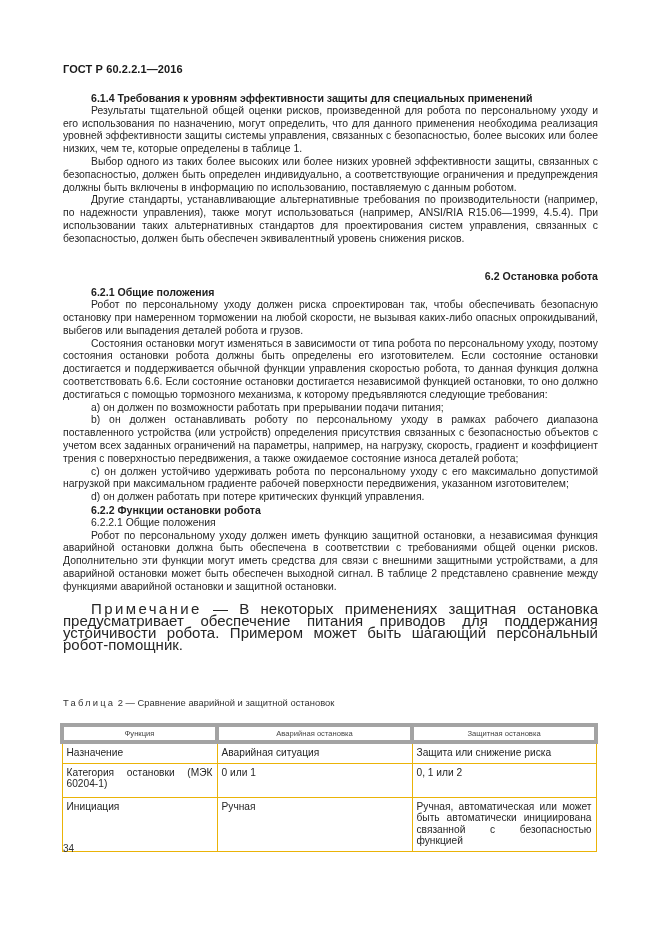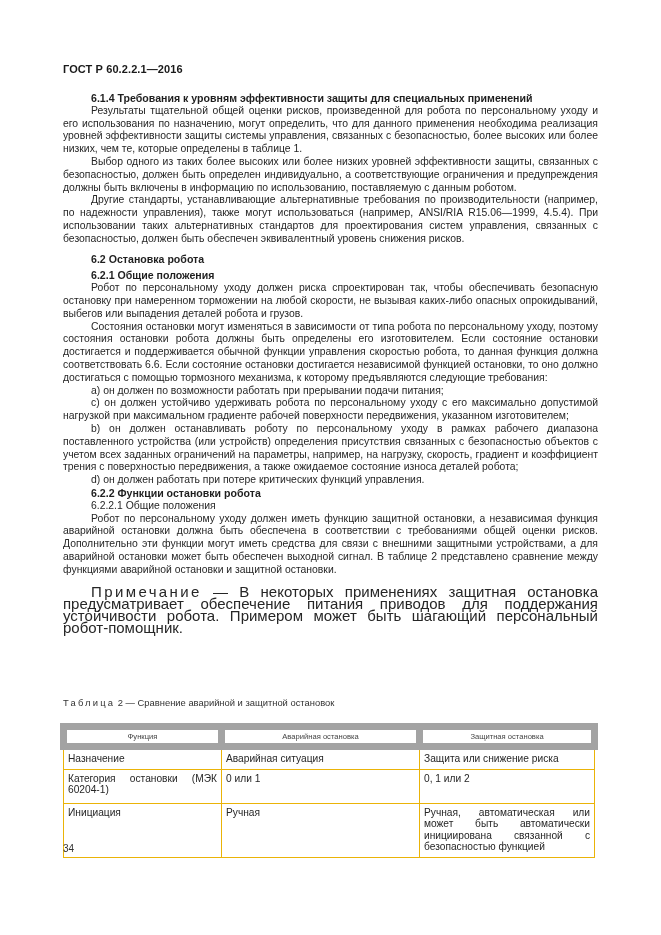--- a/index.html
+++ b/index.html
@@ -2,30 +2,30 @@
 <html><head>
 <meta charset="utf-8">
 <style>
   html, body { margin: 0; padding: 0; background: #ffffff; }
   body { width: 661px; height: 935px; position: relative; overflow: hidden;
          font-family: "Liberation Sans", sans-serif; color: #262626; }
   .page-header { position: absolute; left: 63px; top: 63px; font-size: 11px; font-weight: bold; color: #1a1a1a; letter-spacing: 0.1px; }
   .content { position: absolute; left: 63px; top: 92px; width: 535px; font-size: 10.4px; line-height: 12.8px; }
   .content p { margin: 0; text-align: justify; text-indent: 28px; }
   .content h3 { margin: 0; font-size: 10.6px; font-weight: bold; padding-left: 28px; color: #1f1f1f; }
-  .content h3.gap-top { margin-top: 7px; }
+  .content h3.gap-top { margin-top: 24px; text-align: right; }
   .content h3.gap-bottom { margin-bottom: 4px; }
   .content .sub { padding-left: 28px; }
   .content .list p { text-indent: 28px; }
   .note { margin-top: 10px !important; font-size: 15px; line-height: 12px; }
   .note .spaced { letter-spacing: 2.4px; }
   .table-caption { position: absolute; left: 63px; top: 697px; font-size: 9.4px; color: #333; }
   .table-caption .spaced { letter-spacing: 2.2px; }
   table.cmp { position: absolute; left: 60px; top: 723px; width: 538px; border-collapse: collapse; font-size: 10.2px; line-height: 11.6px; }
-  table.cmp th { font-weight: normal; font-size: 7.6px; color: #444; height: 13px; padding: 0; border: 7px solid #a3a3a3; text-align: center; }
+  table.cmp th { font-weight: normal; font-size: 7.6px; color: #444; height: 13px; padding: 0; border: 4px solid #a3a3a3; text-align: center; }
   table.cmp td { border: 1px solid #eab308; padding: 3px 4px 4px 4px; vertical-align: top; text-align: justify; }
   table.cmp tr.r2 td { height: 26px; }
   table.cmp tr.r3 td { height: 34px; }
   .col1 { width: 151px; }
   .col2 { width: 191px; }
   .page-number { position: absolute; left: 63px; top: 843px; font-size: 10px; color: #333; }
 </style>
 </head>
 <body>
 
@@ -38,22 +38,22 @@
 
   <p>Другие стандарты, устанавливающие альтернативные требования по производительности (например, по надежности управления), также могут использоваться (например, ANSI/RIA R15.06—1999, 4.5.4). При использовании таких альтернативных стандартов для проектирования систем управления, связанных с безопасностью, должен быть обеспечен эквивалентный уровень снижения рисков.</p>
 
   <h3 class="gap-top gap-bottom">6.2 Остановка робота</h3>
 
   <h3>6.2.1 Общие положения</h3>
   <p>Робот по персональному уходу должен риска спроектирован так, чтобы обеспечивать безопасную остановку при намеренном торможении на любой скорости, не вызывая каких-либо опасных опрокидываний, выбегов или выпадения деталей робота и грузов.</p>
   <p>Состояния остановки могут изменяться в зависимости от типа робота по персональному уходу, поэтому состояния остановки робота должны быть определены его изготовителем. Если состояние остановки достигается и поддерживается обычной функции управления скоростью робота, то данная функция должна соответствовать 6.6. Если состояние остановки достигается независимой функцией остановки, то оно должно достигаться с помощью тормозного механизма, к которому предъявляются следующие требования:</p>
   <div class="list">
     <p>a) он должен по возможности работать при прерывании подачи питания;</p>
+    <p>b) он должен останавливать роботу по персональному уходу в рамках рабочего диапазона поставленного устройства (или устройств) определения присутствия связанных с безопасностью объектов с учетом всех заданных ограничений на параметры, например, на нагрузку, скорость, градиент и коэффициент трения с поверхностью передвижения, а также ожидаемое состояние износа деталей робота;</p>
     <p>c) он должен устойчиво удерживать робота по персональному уходу с его максимально допустимой нагрузкой при максимальном градиенте рабочей поверхности передвижения, указанном изготовителем;</p>
-    <p>b) он должен останавливать роботу по персональному уходу в рамках рабочего диапазона поставленного устройства (или устройств) определения присутствия связанных с безопасностью объектов с учетом всех заданных ограничений на параметры, например, на нагрузку, скорость, градиент и коэффициент трения с поверхностью передвижения, а также ожидаемое состояние износа деталей робота;</p>
     <p>d) он должен работать при потере критических функций управления.</p>
   </div>
 
   <h3>6.2.2 Функции остановки робота</h3>
   <div class="sub">6.2.2.1 Общие положения</div>
   <p>Робот по персональному уходу должен иметь функцию защитной остановки, а независимая функция аварийной остановки должна быть обеспечена в соответствии с требованиями общей оценки рисков. Дополнительно эти функции могут иметь средства для связи с внешними защитными устройствами, а для аварийной остановки может быть обеспечен выходной сигнал. В таблице 2 представлено сравнение между функциями аварийной остановки и защитной остановки.</p>
   <p class="note"><span class="spaced">Примечание</span><span> — В некоторых применениях защитная остановка предусматривает обеспечение питания приводов для поддержания устойчивости робота. Примером может быть шагающий персональный робот-помощник.</span></p>
 </div>
 
 <div class="table-caption"><span class="spaced">Таблица</span><span> 2 — Сравнение аварийной и защитной остановок</span></div>

